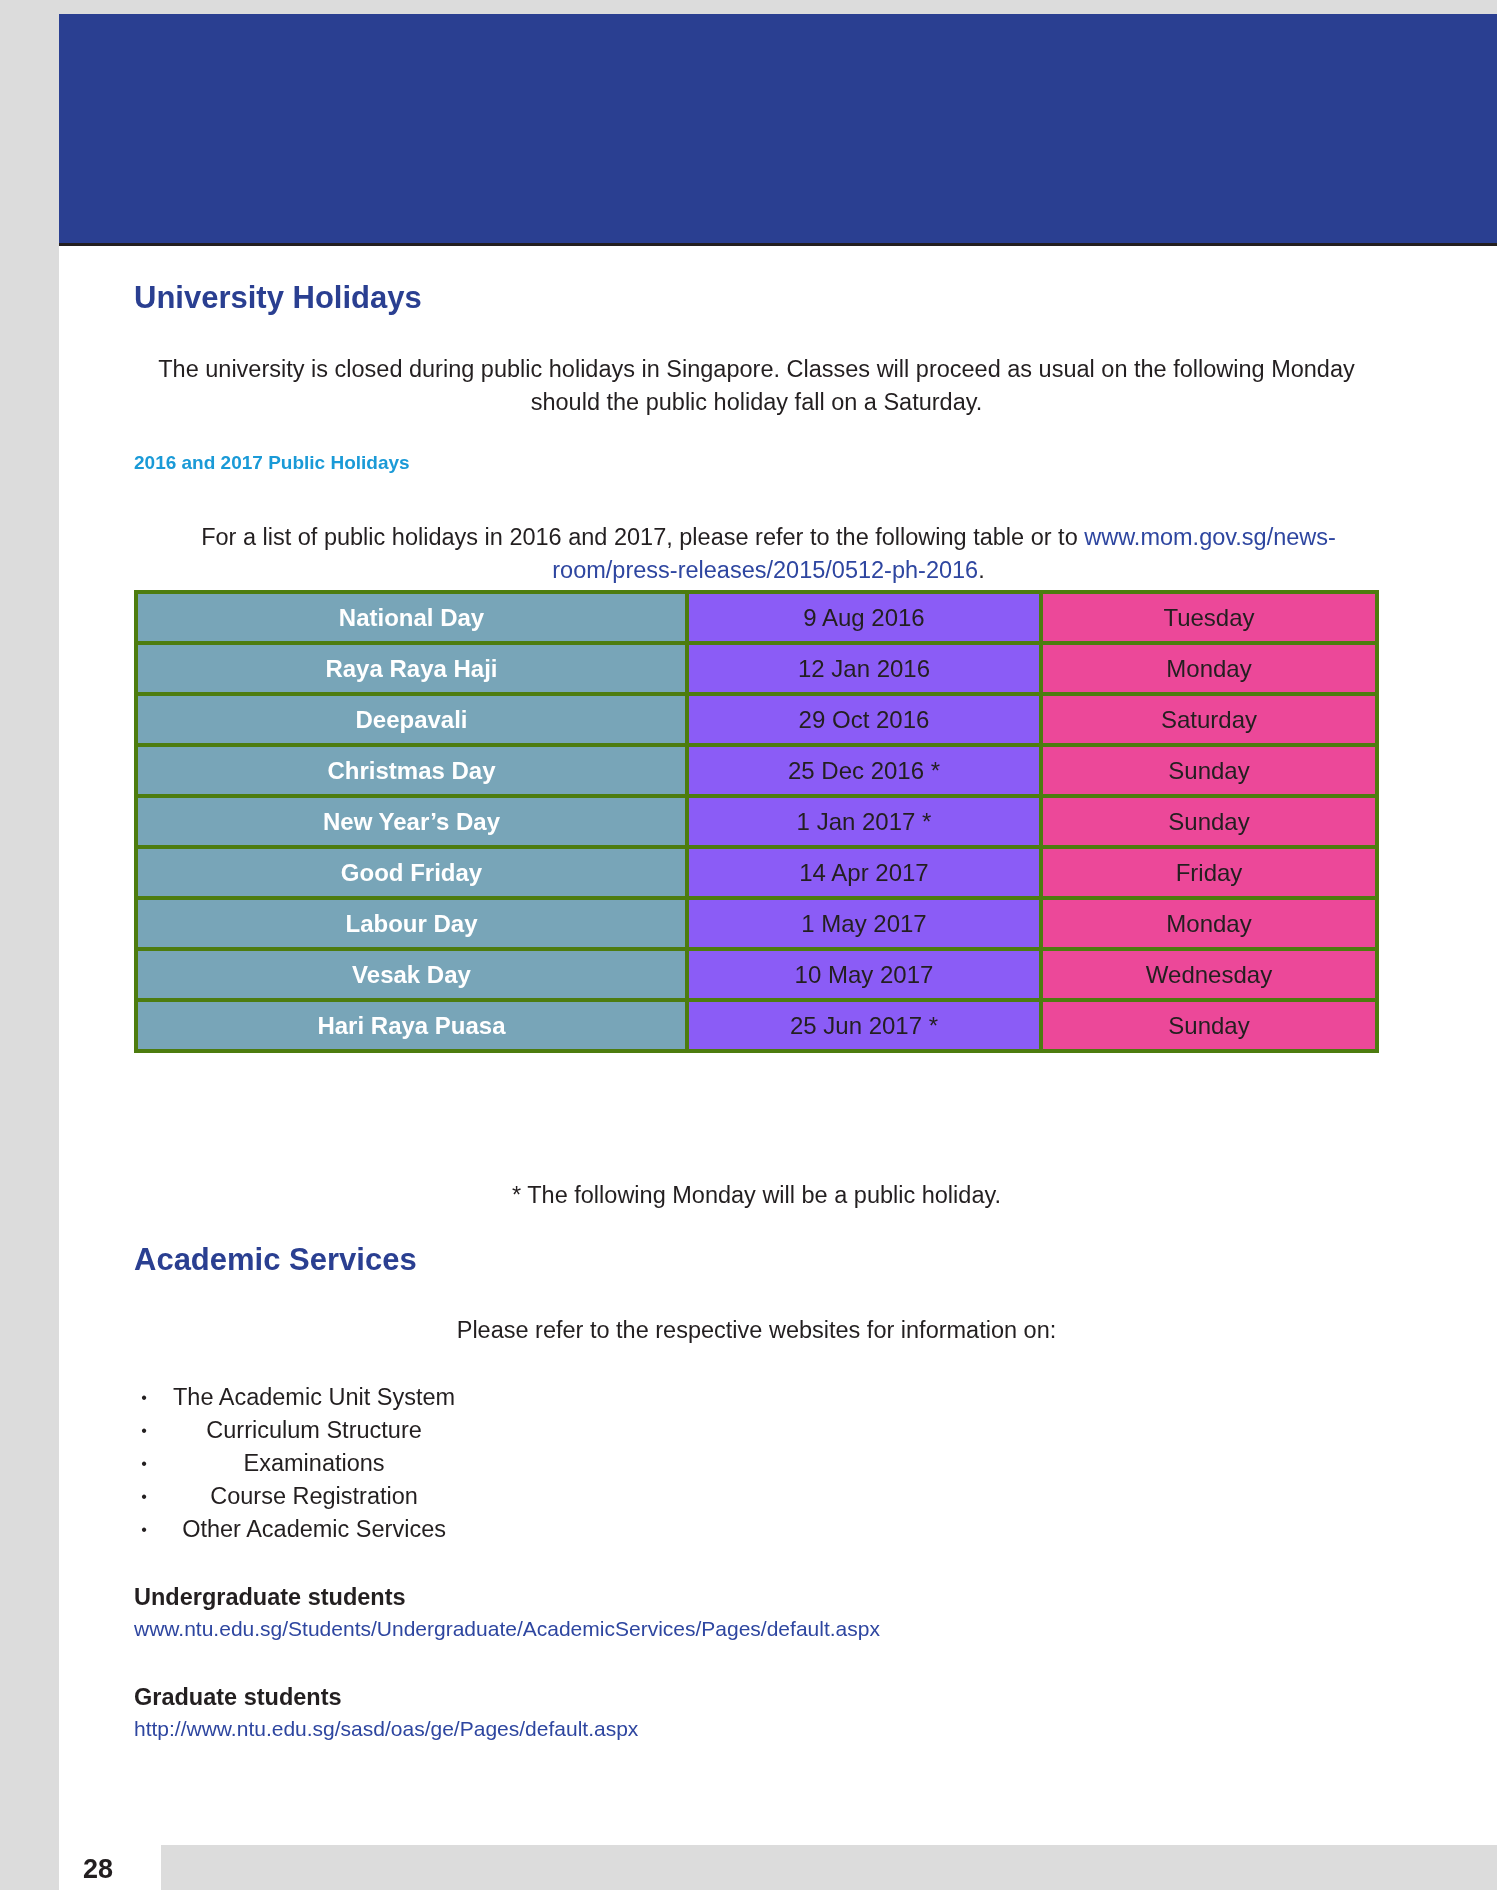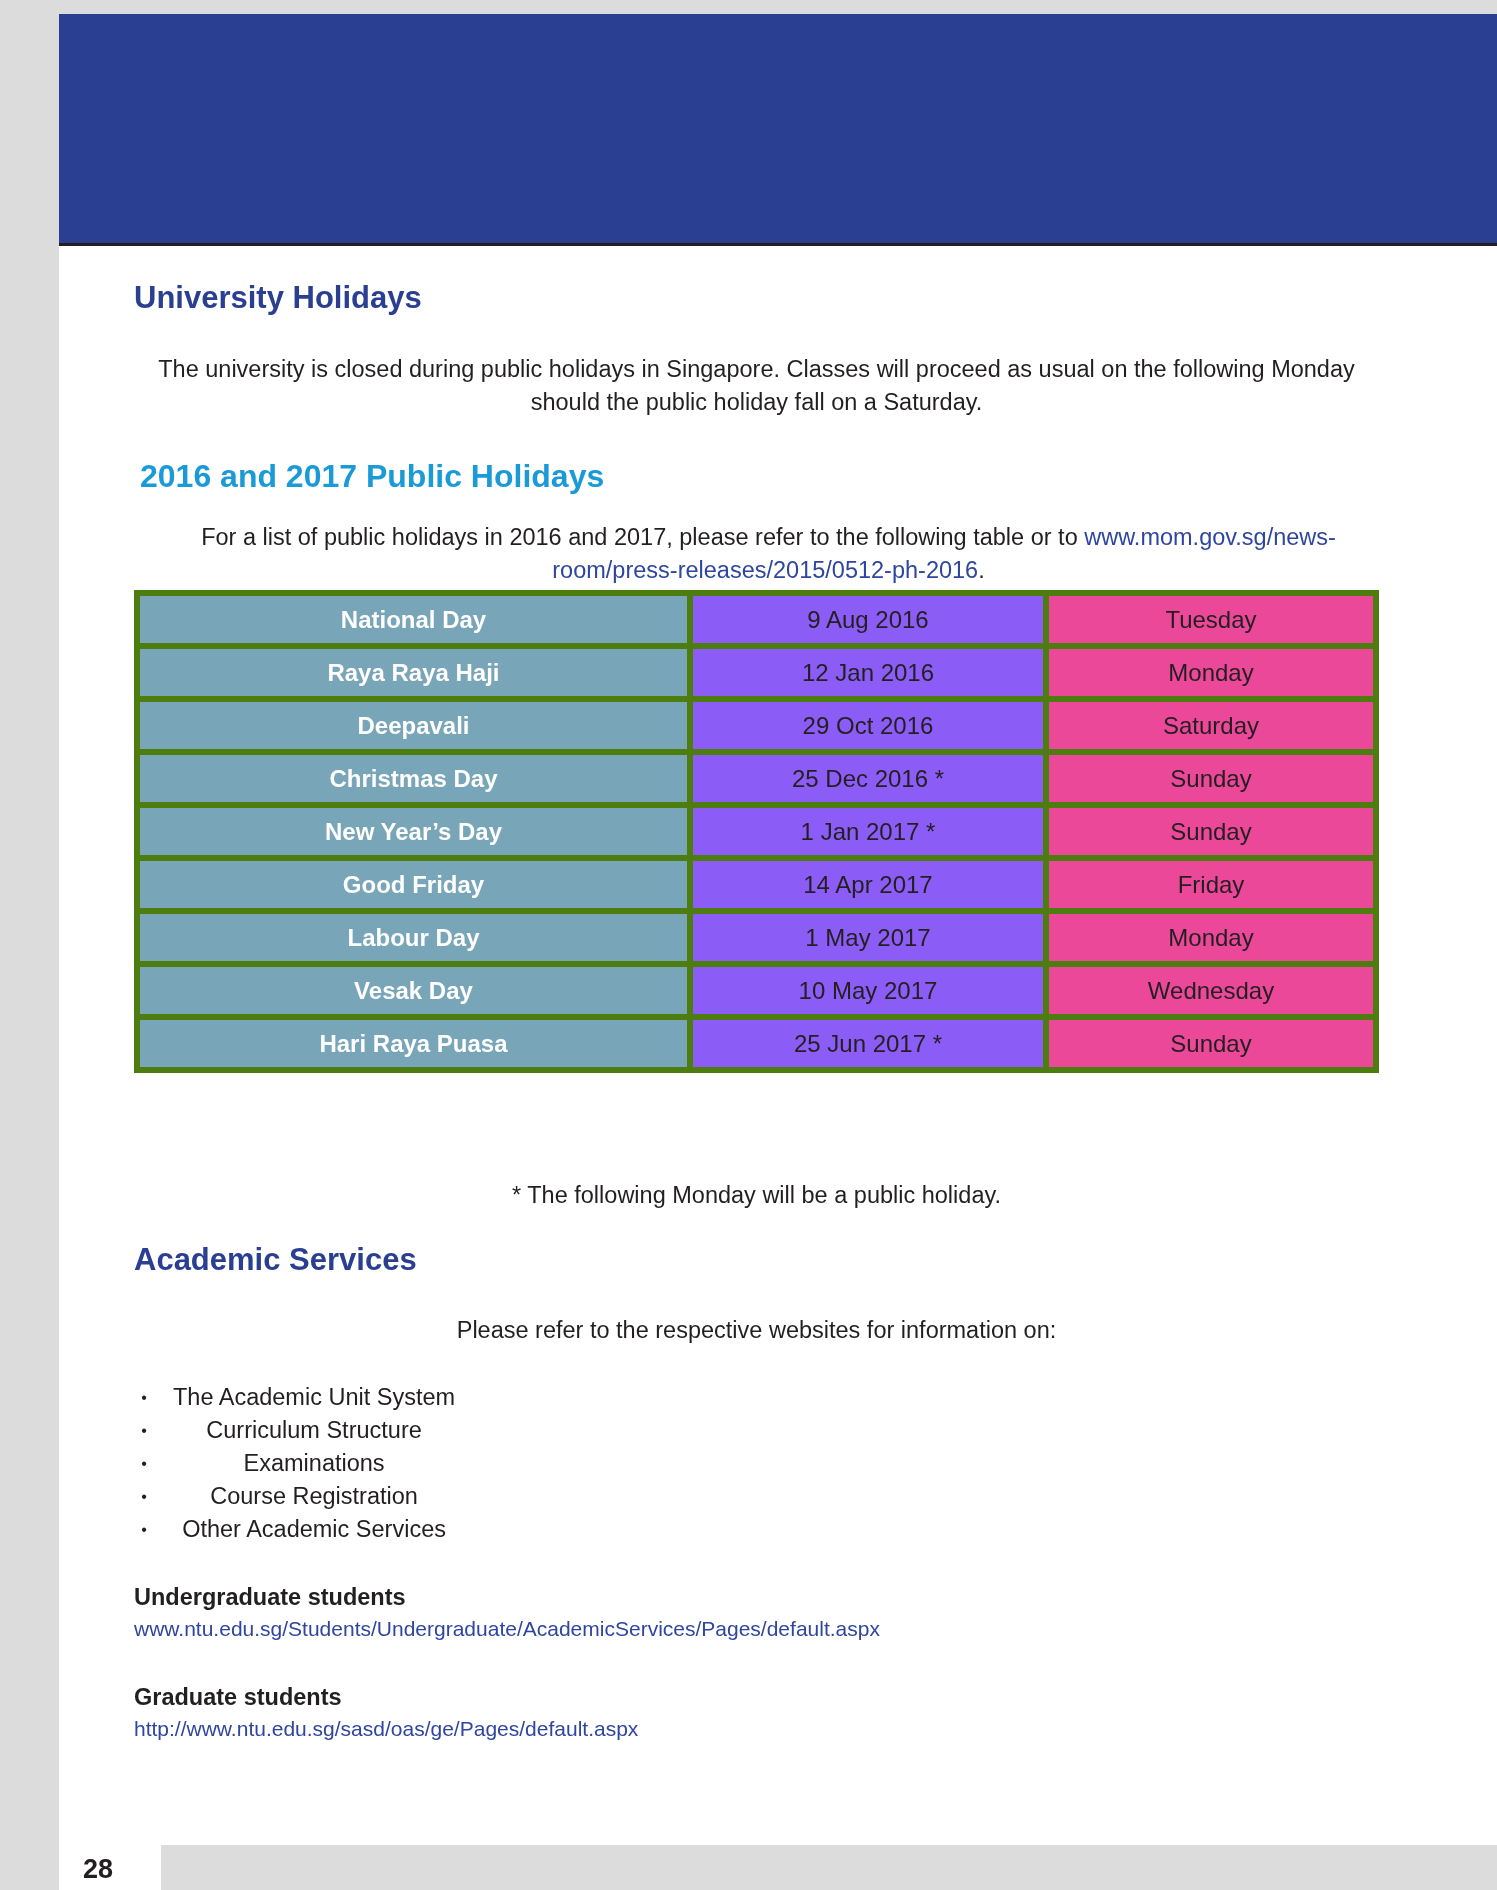--- a/index.html
+++ b/index.html
@@ -18,34 +18,34 @@
     position: absolute; left: 0; top: 0; width: 1438px; height: 229px;
     background: #2a3f91;
     border-bottom: 3px solid #231f20;
   }
   .content { position: absolute; left: 75px; top: 0; width: 1245px; }
   .h1 {
     position: absolute; left: 0; font-weight: bold; font-size: 31px;
     color: #2a3f91; white-space: nowrap; margin: 0;
   }
   .h2 {
-    position: absolute; left: 0; font-weight: bold; font-size: 32px;
-    color: #1a9ad7; white-space: nowrap; margin: 6px;
+    position: absolute; left: 0; font-weight: bold; font-size: 19px;
+    color: #1a9ad7; white-space: nowrap; margin: 0;
   }
   .para {
     position: absolute; left: 0; width: 1245px; font-size: 23.5px;
     line-height: 33px; margin: 0; color: #231f20;
   }
   .link { color: #2e46a0; text-decoration: none; }
   table.holidays {
     position: absolute; left: 0; top: 576px; width: 1245px;
     border-collapse: collapse; font-size: 24px;
   }
   table.holidays td {
-    border: 6px solid #4d7c0f; padding: 0 23px; vertical-align: middle;
+    border: 4px solid #4d7c0f; padding: 0 23px; vertical-align: middle;
     height: 47px; line-height: 33px;
   }
   td.name { background: #78a5b8; color: #ffffff; font-weight: bold; width: 501px; }
   td.date { background: #8b5cf6; color: #231f20; width: 304px; }
   td.day  { background: #ec4899; color: #231f20; }
   tr.tall td { height: 90px; }
   .cell-line { display: block; }
   .bullets {
     position: absolute; left: 0; top: 1367px; margin: 0; padding: 0; list-style: none;
     font-size: 23.5px; line-height: 33px;

